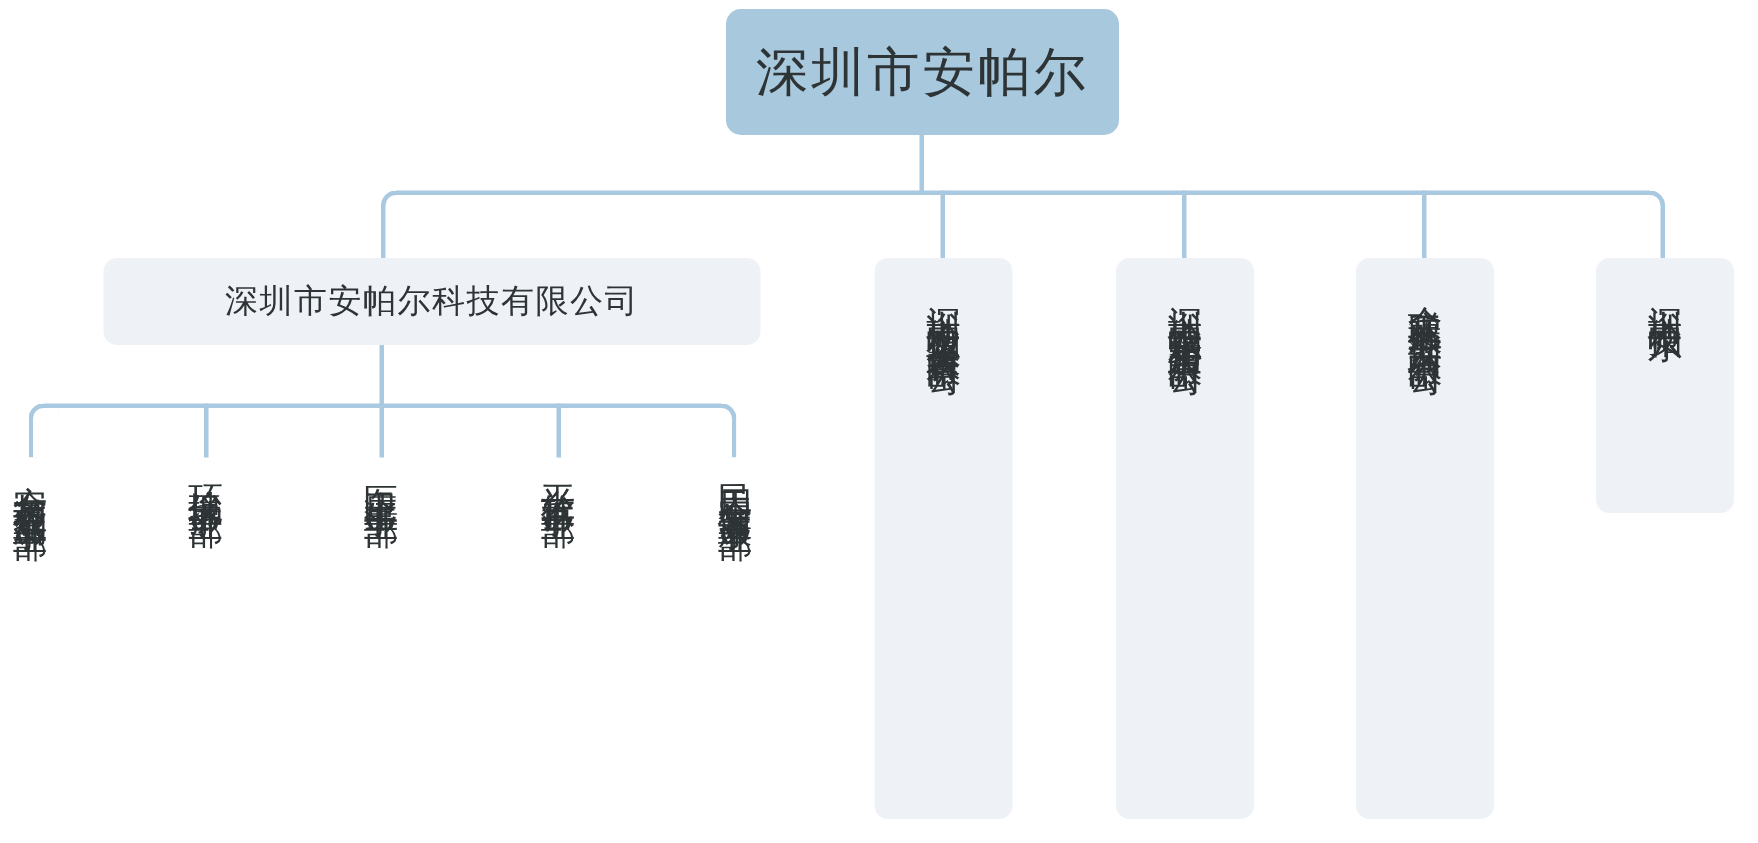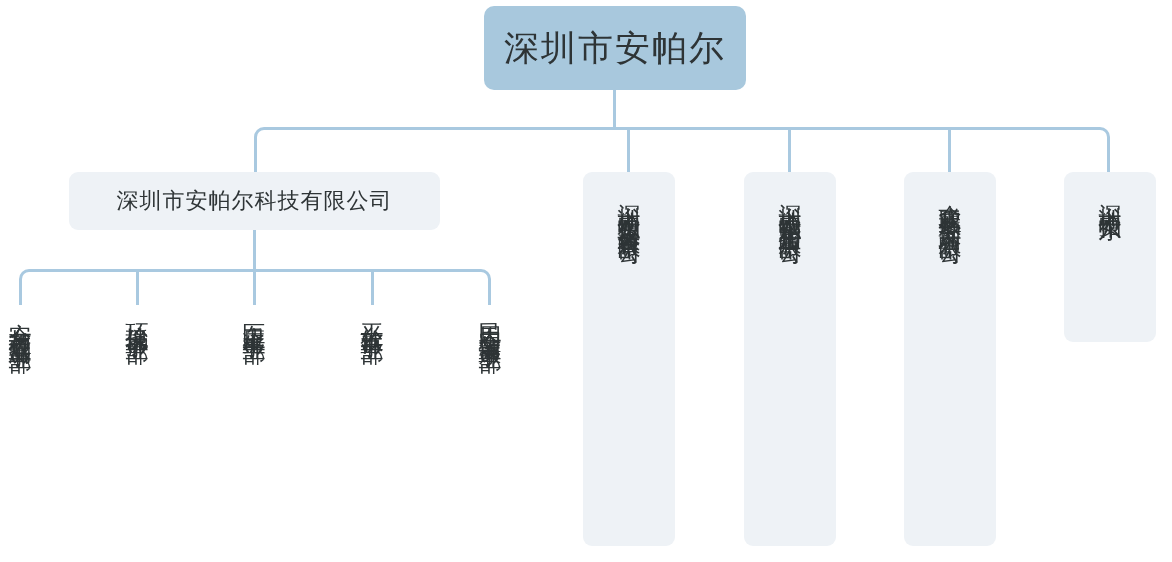--- a/index.html
+++ b/index.html
@@ -110,21 +110,21 @@
   <div class="conn conn-v" style="left:613px; top:90px; width:3px; height:38px;"></div>
 
   <div class="elbow elbow-tl" style="left:254px; top:127px; width:20px; height:45px;"></div>
   <div class="conn conn-h" style="left:264px; top:127px; width:836px; height:3px;"></div>
   <div class="elbow elbow-tr" style="left:1090px; top:127px; width:20px; height:45px;"></div>
 
   <div class="conn conn-v" style="left:627px; top:127px; width:3px; height:45px;"></div>
   <div class="conn conn-v" style="left:788px; top:127px; width:3px; height:45px;"></div>
   <div class="conn conn-v" style="left:948px; top:127px; width:3px; height:45px;"></div>
 
-  <div class="node node-sub" style="left:69px; top:172px; width:371px; height:58px;">
+  <div class="node node-sub" style="left:69px; top:172px; width:438px; height:58px;">
     <span>深圳市安帕尔科技有限公司</span>
   </div>
 
   <div class="node node-vert" style="left:583px; top:172px; width:92px; height:374px;">
     <span class="vtext">深圳市安帕尔仪器设备有限公司</span>
   </div>
 
   <div class="node node-vert" style="left:744px; top:172px; width:92px; height:374px;">
     <span class="vtext">深圳市安帕尔精密加工有限公司</span>
   </div>

